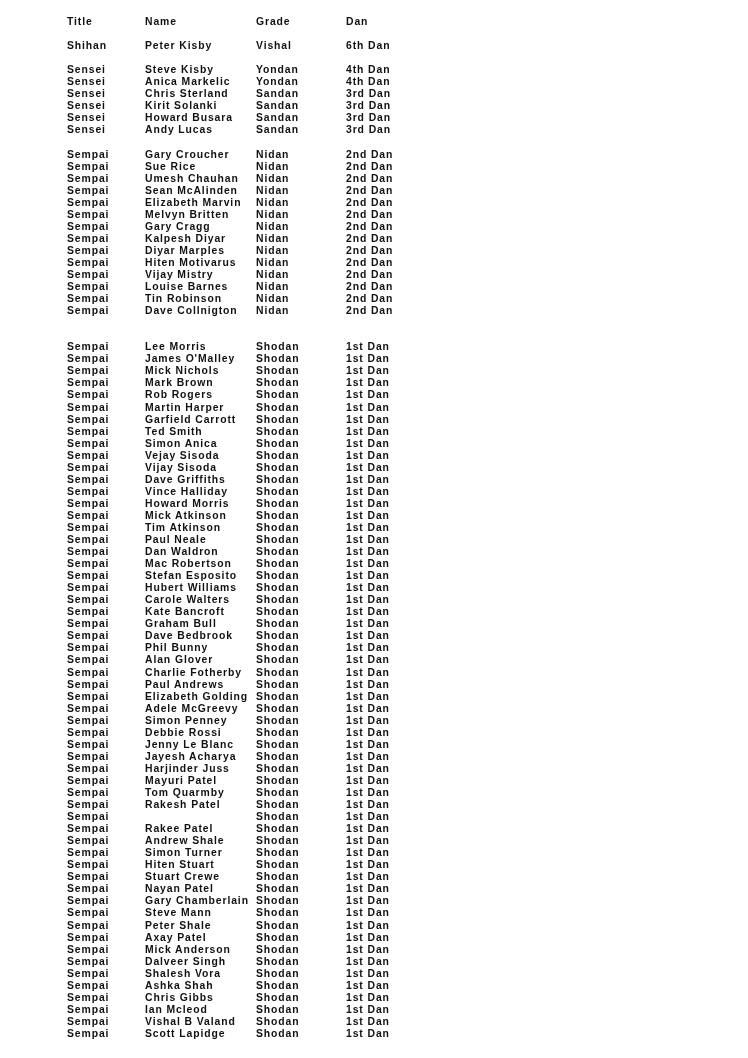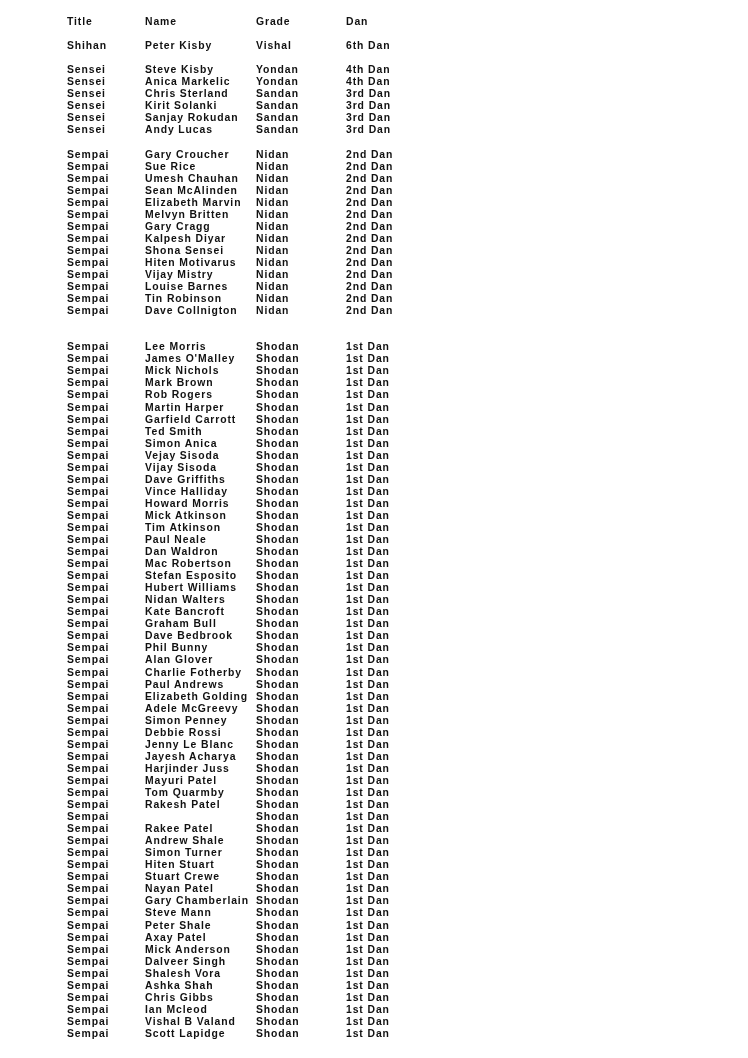--- a/index.html
+++ b/index.html
@@ -57,21 +57,21 @@
           <span class="c-dan">3rd Dan</span>
         </div>
         <div class="row">
           <span class="c-title">Sensei</span>
           <span class="c-name">Kirit Solanki</span>
           <span class="c-grade">Sandan</span>
           <span class="c-dan">3rd Dan</span>
         </div>
         <div class="row">
           <span class="c-title">Sensei</span>
-          <span class="c-name">Sanjay Rokudan</span>
+          <span class="c-name">Howard Busara</span>
           <span class="c-grade">Sandan</span>
           <span class="c-dan">3rd Dan</span>
         </div>
         <div class="row">
           <span class="c-title">Sensei</span>
           <span class="c-name">Andy Lucas</span>
           <span class="c-grade">Sandan</span>
           <span class="c-dan">3rd Dan</span>
         </div>
       </div>
@@ -120,21 +120,21 @@
           <span class="c-dan">2nd Dan</span>
         </div>
         <div class="row">
           <span class="c-title">Sempai</span>
           <span class="c-name">Kalpesh Diyar</span>
           <span class="c-grade">Nidan</span>
           <span class="c-dan">2nd Dan</span>
         </div>
         <div class="row">
           <span class="c-title">Sempai</span>
-          <span class="c-name">Shona Sensei</span>
+          <span class="c-name">Diyar Marples</span>
           <span class="c-grade">Nidan</span>
           <span class="c-dan">2nd Dan</span>
         </div>
         <div class="row">
           <span class="c-title">Sempai</span>
           <span class="c-name">Hiten Motivarus</span>
           <span class="c-grade">Nidan</span>
           <span class="c-dan">2nd Dan</span>
         </div>
         <div class="row">
@@ -285,21 +285,21 @@
           <span class="c-dan">1st Dan</span>
         </div>
         <div class="row">
           <span class="c-title">Sempai</span>
           <span class="c-name">Hubert Williams</span>
           <span class="c-grade">Shodan</span>
           <span class="c-dan">1st Dan</span>
         </div>
         <div class="row">
           <span class="c-title">Sempai</span>
-          <span class="c-name">Nidan Walters</span>
+          <span class="c-name">Carole Walters</span>
           <span class="c-grade">Shodan</span>
           <span class="c-dan">1st Dan</span>
         </div>
         <div class="row">
           <span class="c-title">Sempai</span>
           <span class="c-name">Kate Bancroft</span>
           <span class="c-grade">Shodan</span>
           <span class="c-dan">1st Dan</span>
         </div>
         <div class="row">

